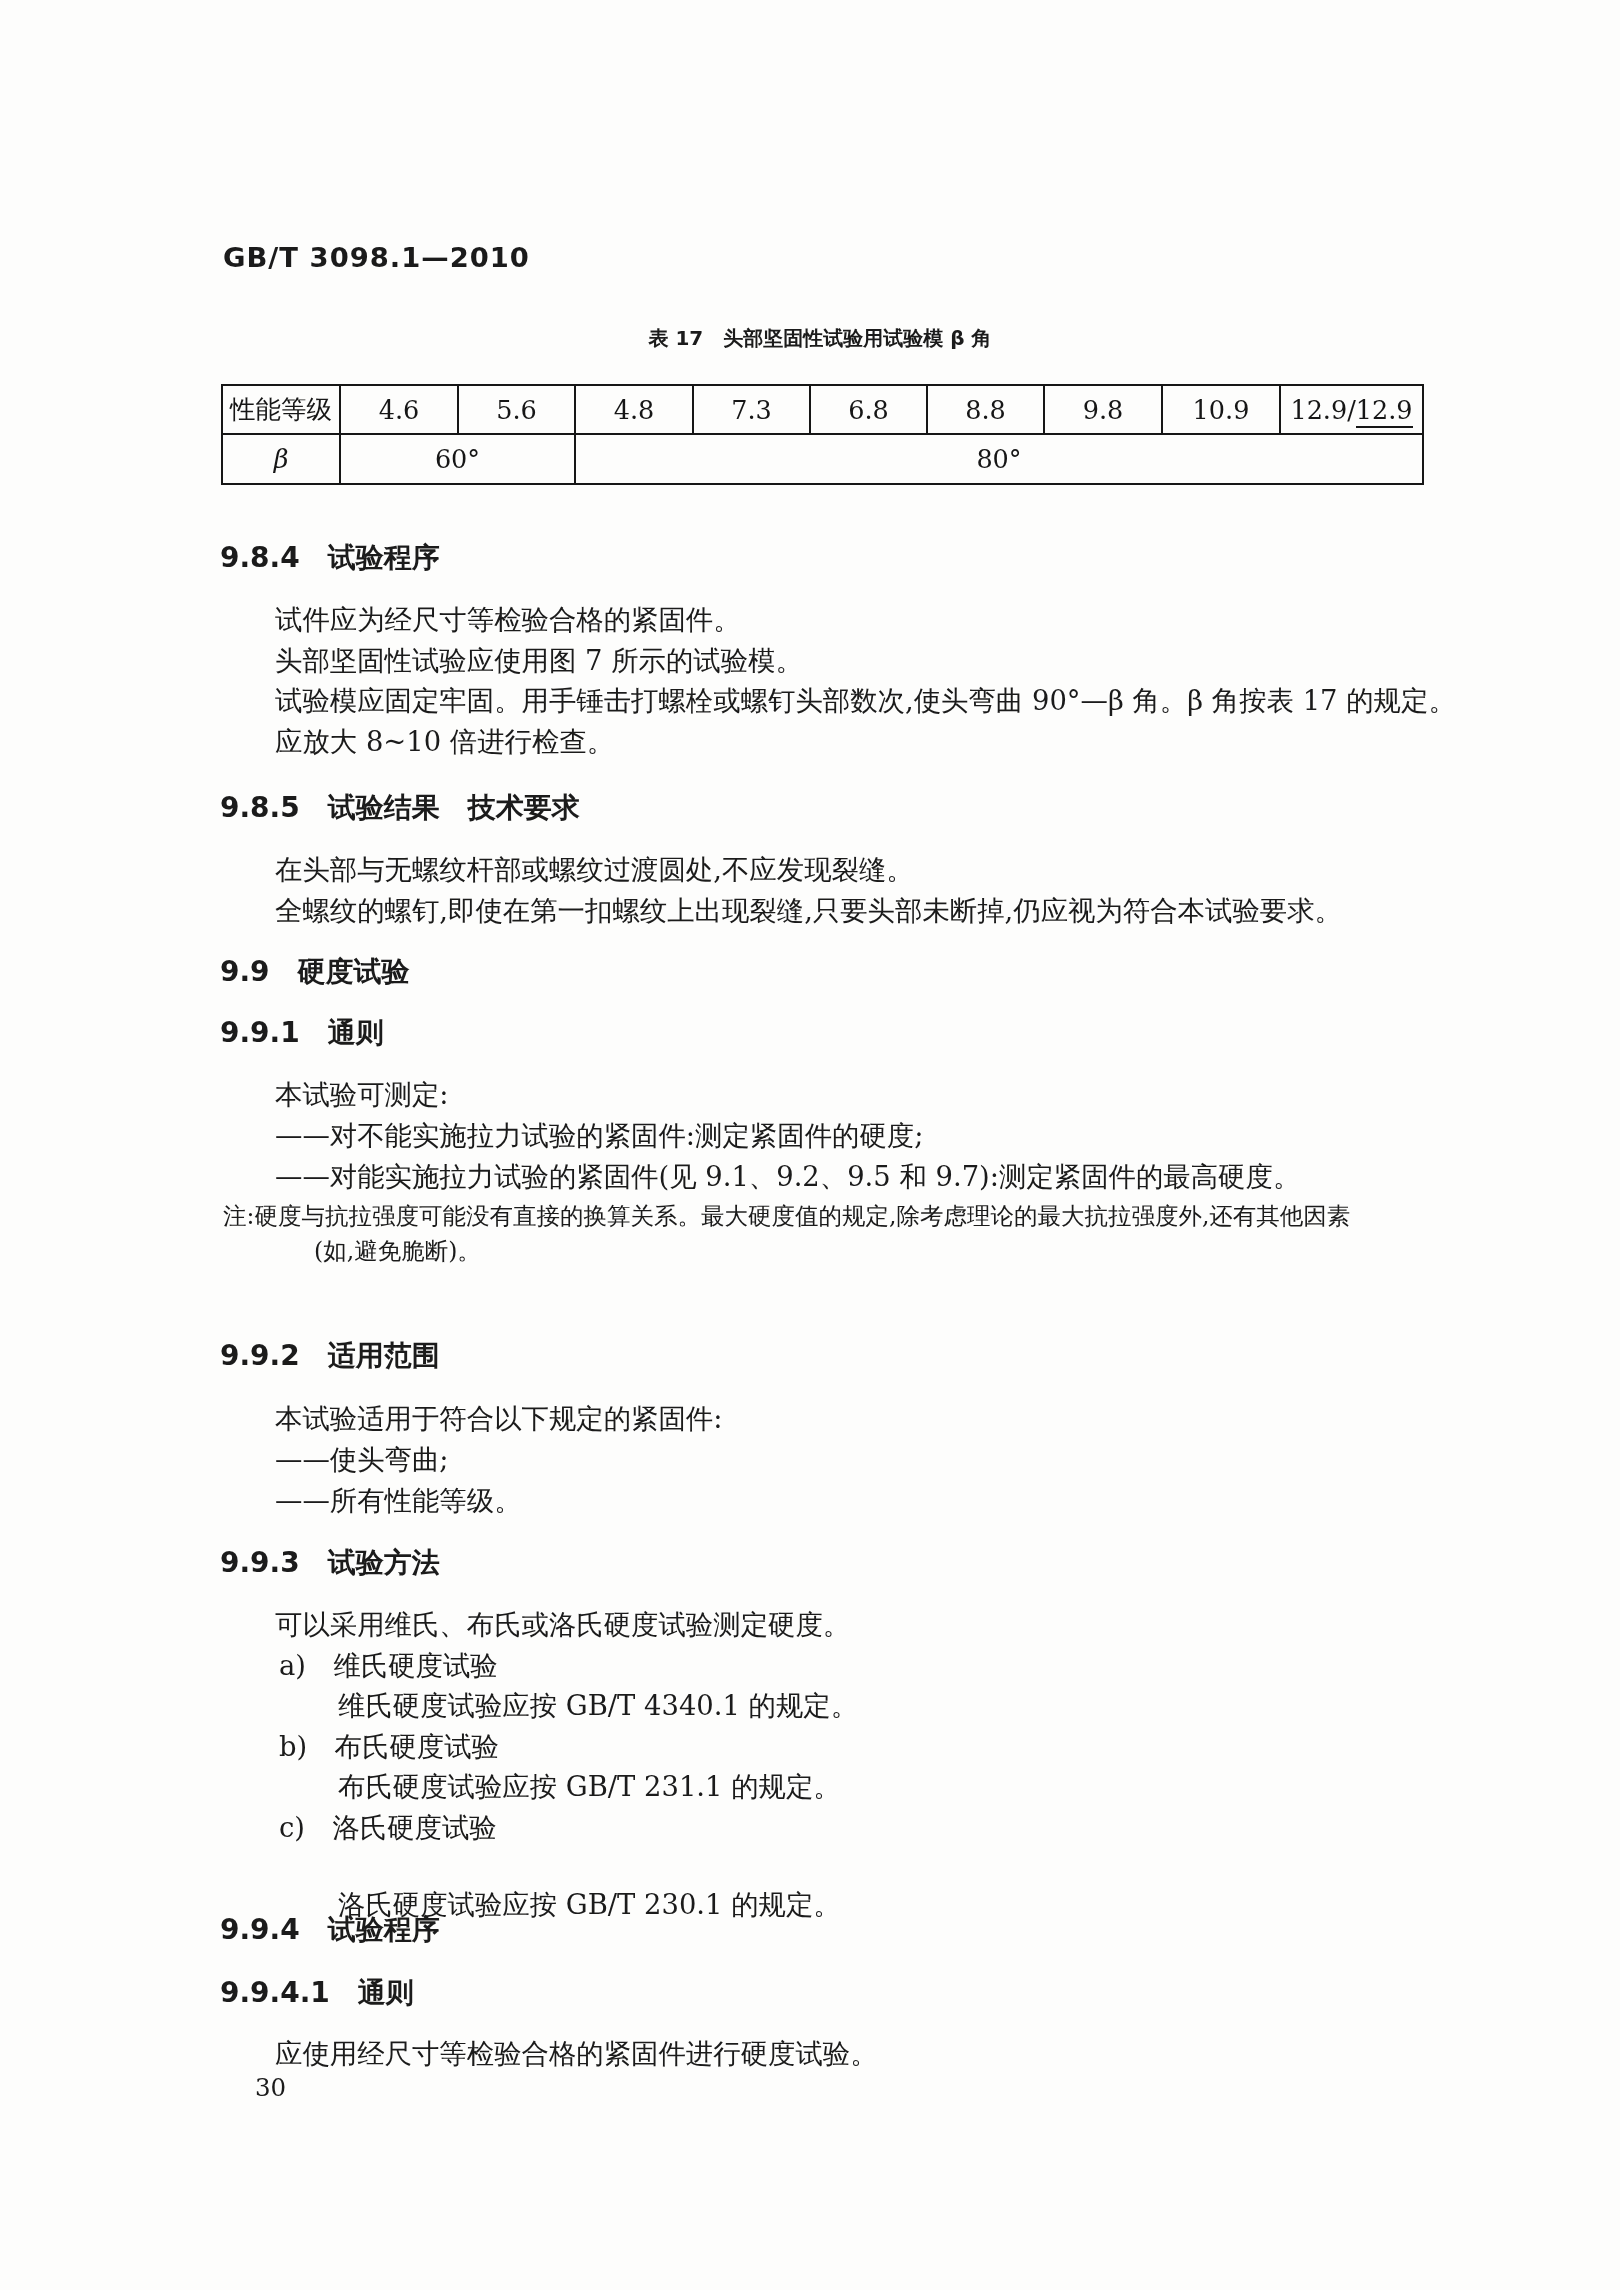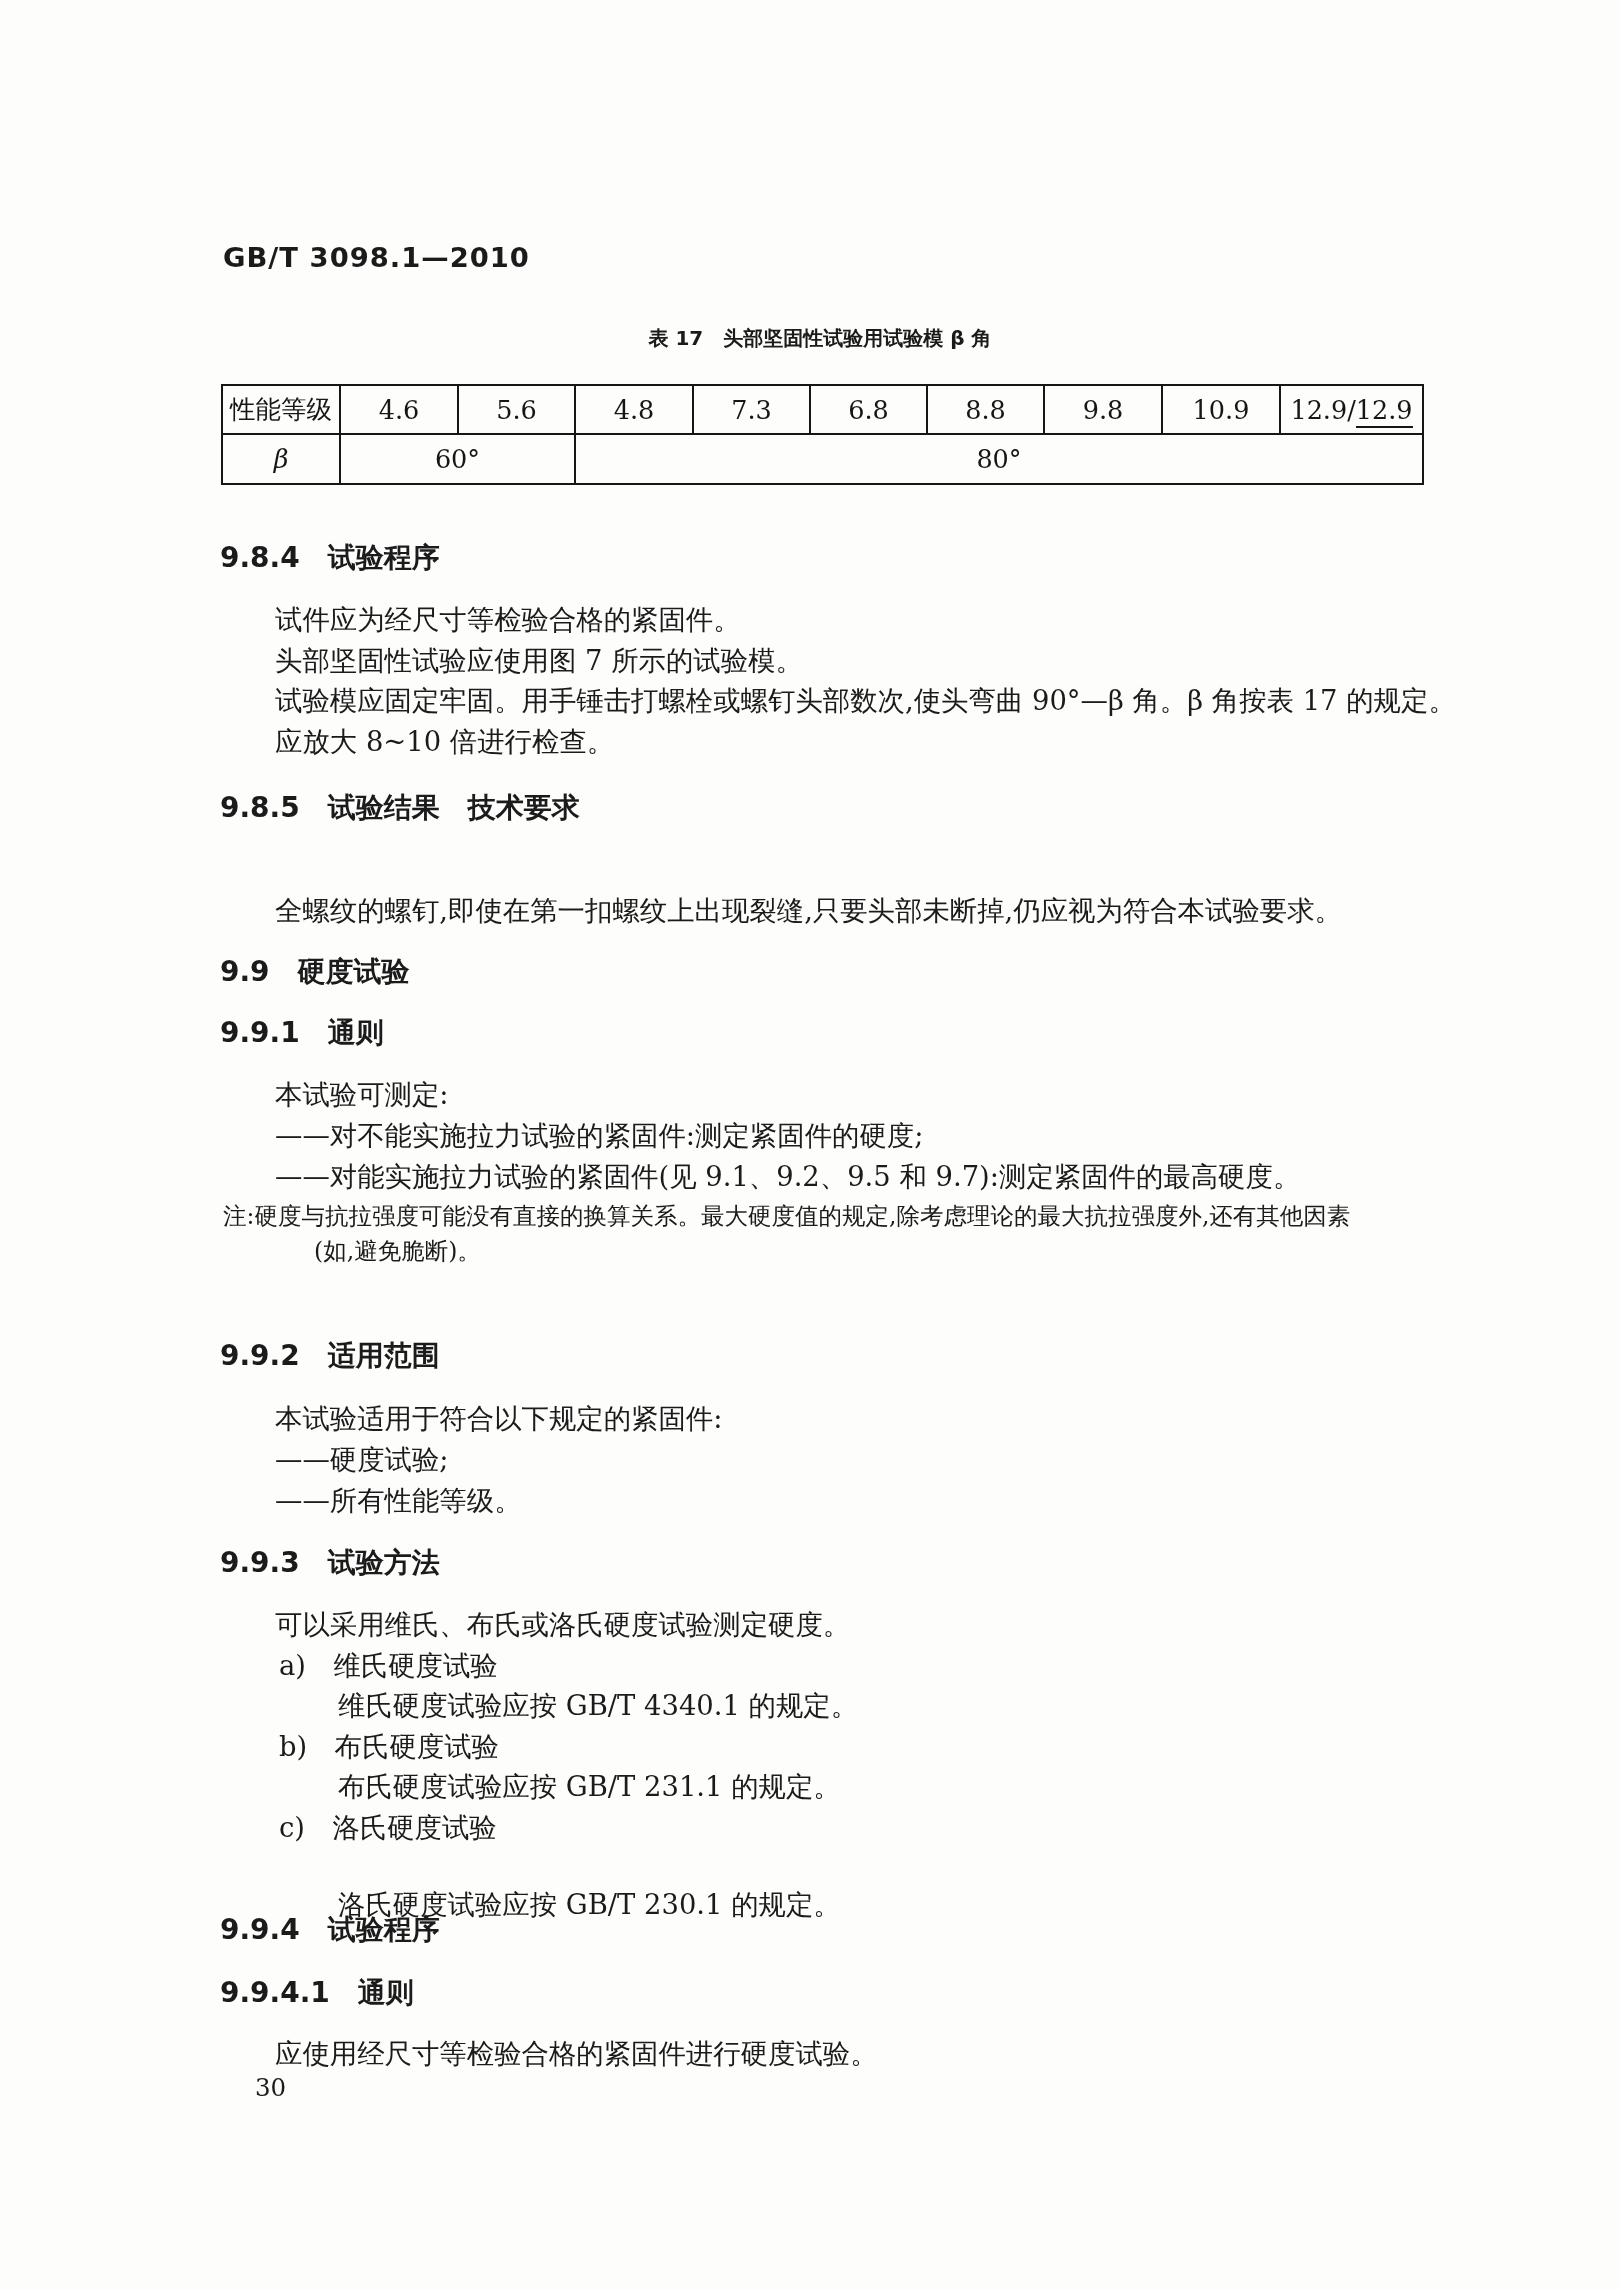--- a/index.html
+++ b/index.html
@@ -99,33 +99,34 @@
   </tbody>
     </table>
 
   <div class="line h" style="top:540px;  left:220px;">9.8.4　试验程序</div>
   <div class="line p" style="top:603px;  left:275px;">试件应为经尺寸等检验合格的紧固件。</div>
   <div class="line p" style="top:644px;  left:275px;">头部坚固性试验应使用图 7 所示的试验模。</div>
   <div class="line p" style="top:684px;  left:275px;">试验模应固定牢固。用手锤击打螺栓或螺钉头部数次,使头弯曲 90°—β 角。β 角按表 17 的规定。</div>
   <div class="line p" style="top:725px;  left:275px;">应放大 8~10 倍进行检查。</div>
 
   <div class="line h" style="top:790px;  left:220px;">9.8.5　试验结果　技术要求</div>
+  <div class="line p" style="top:853px;  left:275px;">在头部与无螺纹杆部或螺纹过渡圆处,不应发现裂缝。</div>
   <div class="line p" style="top:894px;  left:275px;">全螺纹的螺钉,即使在第一扣螺纹上出现裂缝,只要头部未断掉,仍应视为符合本试验要求。</div>
 
   <div class="line h" style="top:954px;  left:220px;">9.9　硬度试验</div>
   <div class="line h" style="top:1015px; left:220px;">9.9.1　通则</div>
   <div class="line p" style="top:1078px; left:275px;">本试验可测定:</div>
   <div class="line p" style="top:1119px; left:275px;">——对不能实施拉力试验的紧固件:测定紧固件的硬度;</div>
   <div class="line p" style="top:1160px; left:275px;">——对能实施拉力试验的紧固件(见 9.1、9.2、9.5 和 9.7):测定紧固件的最高硬度。</div>
   <div class="line note" style="top:1202px; left:223px;">注:硬度与抗拉强度可能没有直接的换算关系。最大硬度值的规定,除考虑理论的最大抗拉强度外,还有其他因素</div>
   <div class="line note" style="top:1237px; left:314px;">(如,避免脆断)。</div>
 
   <div class="line h" style="top:1338px; left:220px;">9.9.2　适用范围</div>
   <div class="line p" style="top:1402px; left:275px;">本试验适用于符合以下规定的紧固件:</div>
-  <div class="line p" style="top:1443px; left:275px;">——硬度试验;</div>
+  <div class="line p" style="top:1443px; left:275px;">——使头弯曲;</div>
   <div class="line p" style="top:1484px; left:275px;">——所有性能等级。</div>
 
   <div class="line h" style="top:1545px; left:220px;">9.9.3　试验方法</div>
   <div class="line p" style="top:1608px; left:275px;">可以采用维氏、布氏或洛氏硬度试验测定硬度。</div>
   <div class="line p" style="top:1649px; left:279px;">a)　维氏硬度试验</div>
   <div class="line p" style="top:1689px; left:338px;">维氏硬度试验应按 GB/T 4340.1 的规定。</div>
   <div class="line p" style="top:1730px; left:279px;">b)　布氏硬度试验</div>
   <div class="line p" style="top:1770px; left:338px;">布氏硬度试验应按 GB/T 231.1 的规定。</div>
   <div class="line p" style="top:1811px; left:279px;">c)　洛氏硬度试验</div>
   <div class="line p" style="top:1852px; left:338px;margin-top:36px;">洛氏硬度试验应按 GB/T 230.1 的规定。</div>

